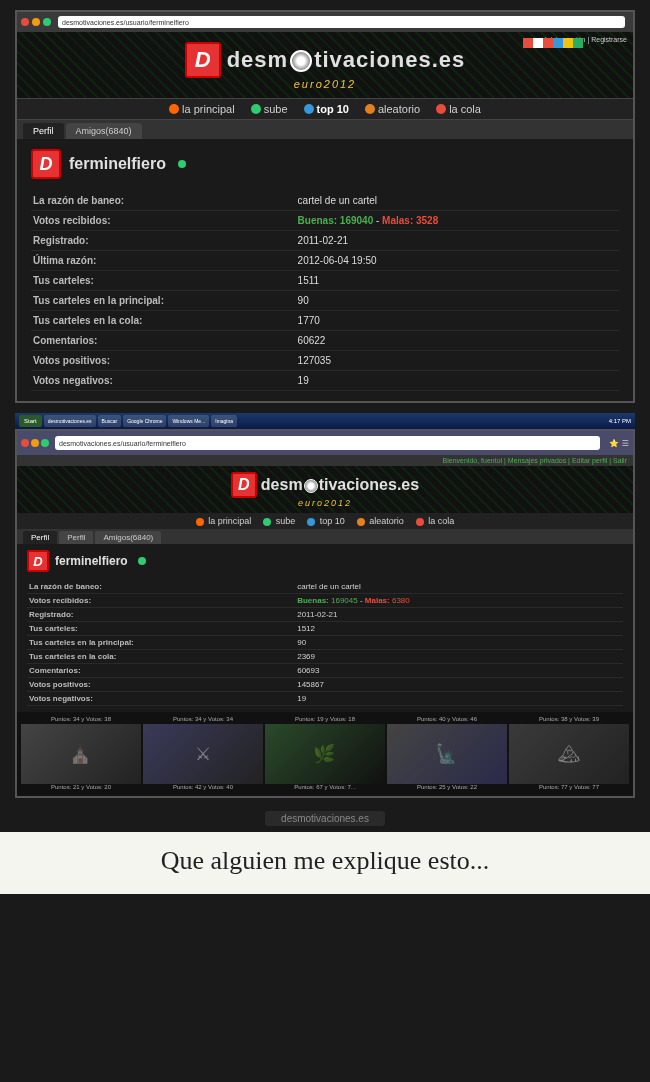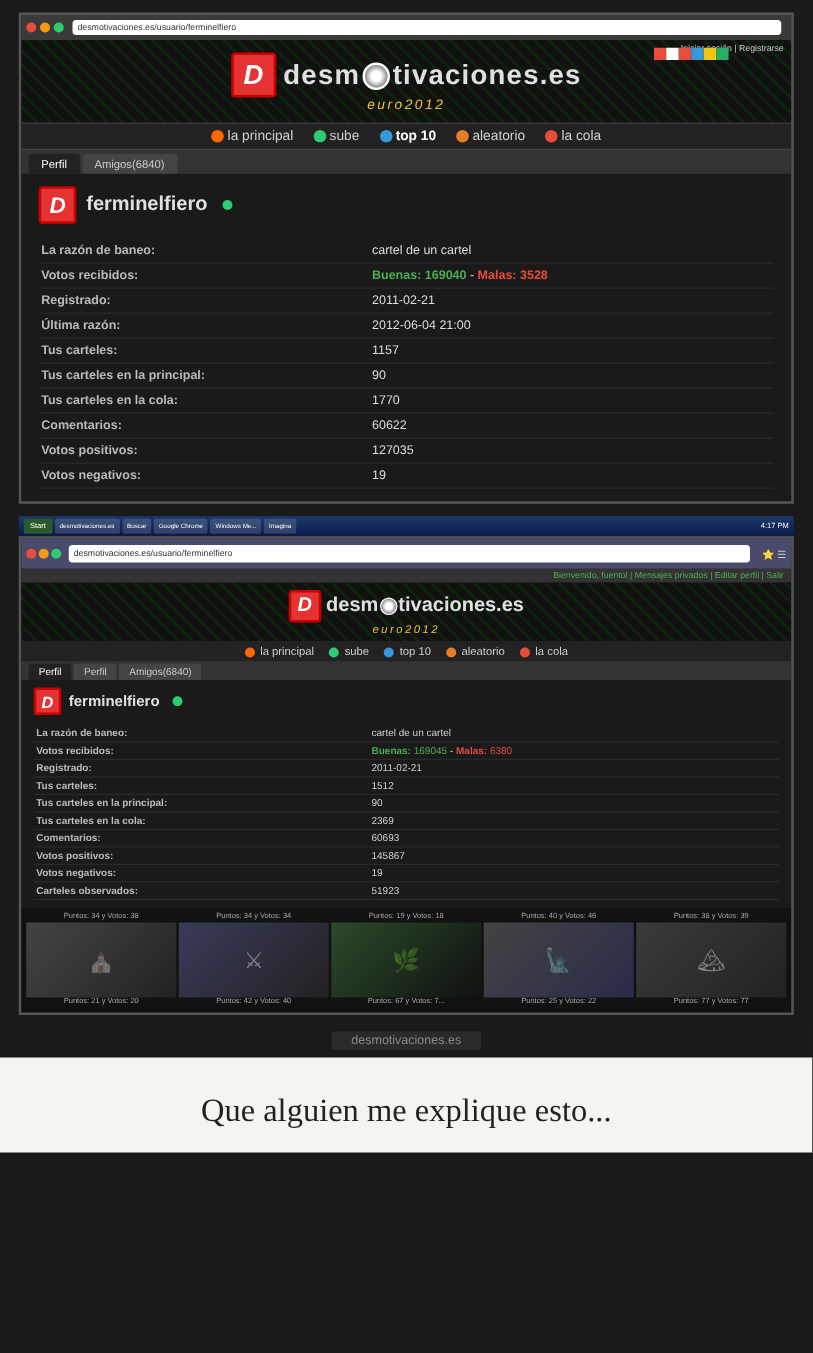--- a/index.html
+++ b/index.html
@@ -464,21 +464,20 @@
       width: 100%;
       background: #f5f5f0;
       padding: 14px 20px 18px;
       text-align: center;
     }
     .main-caption-text {
       font-size: 26px;
       color: #222;
       font-weight: normal;
       font-family: Georgia, serif;
-      margin-top: 14px;
     }
 
     
     .taskbar-between {
       width: 620px;
       background: linear-gradient(to bottom, #1a3a6a, #0a1a4a);
       height: 16px;
       display: flex;
       align-items: center;
       padding: 0 4px;
@@ -600,25 +599,25 @@
             <span class="votes-malas">Malas: </span>
             <span class="votes-malas">3528</span>
           </td>
         </tr>
         <tr>
           <td>Registrado:</td>
           <td>2011-02-21</td>
         </tr>
         <tr>
           <td>Última razón:</td>
-          <td>2012-06-04 21:00</td>
+          <td>2012-06-04 19:50</td>
         </tr>
         <tr>
           <td>Tus carteles:</td>
-          <td>1157</td>
+          <td>1511</td>
         </tr>
         <tr>
           <td>Tus carteles en la principal:</td>
           <td>90</td>
         </tr>
         <tr>
           <td>Tus carteles en la cola:</td>
           <td>1770</td>
         </tr>
         <tr>
@@ -759,24 +758,20 @@
           <td>Comentarios:</td>
           <td>60693</td>
         </tr>
         <tr>
           <td>Votos positivos:</td>
           <td>145867</td>
         </tr>
         <tr>
           <td>Votos negativos:</td>
           <td>19</td>
-        </tr>
-        <tr>
-          <td>Carteles observados:</td>
-          <td>51923</td>
         </tr>
       </tbody>
         </table>
     </div>
 
     <div class="thumbnails-section">
 
       <div class="thumb-label-row">
         <div class="thumb-label">Puntos: 34 y Votos: 38</div>
         <div class="thumb-label">Puntos: 34 y Votos: 34</div>

